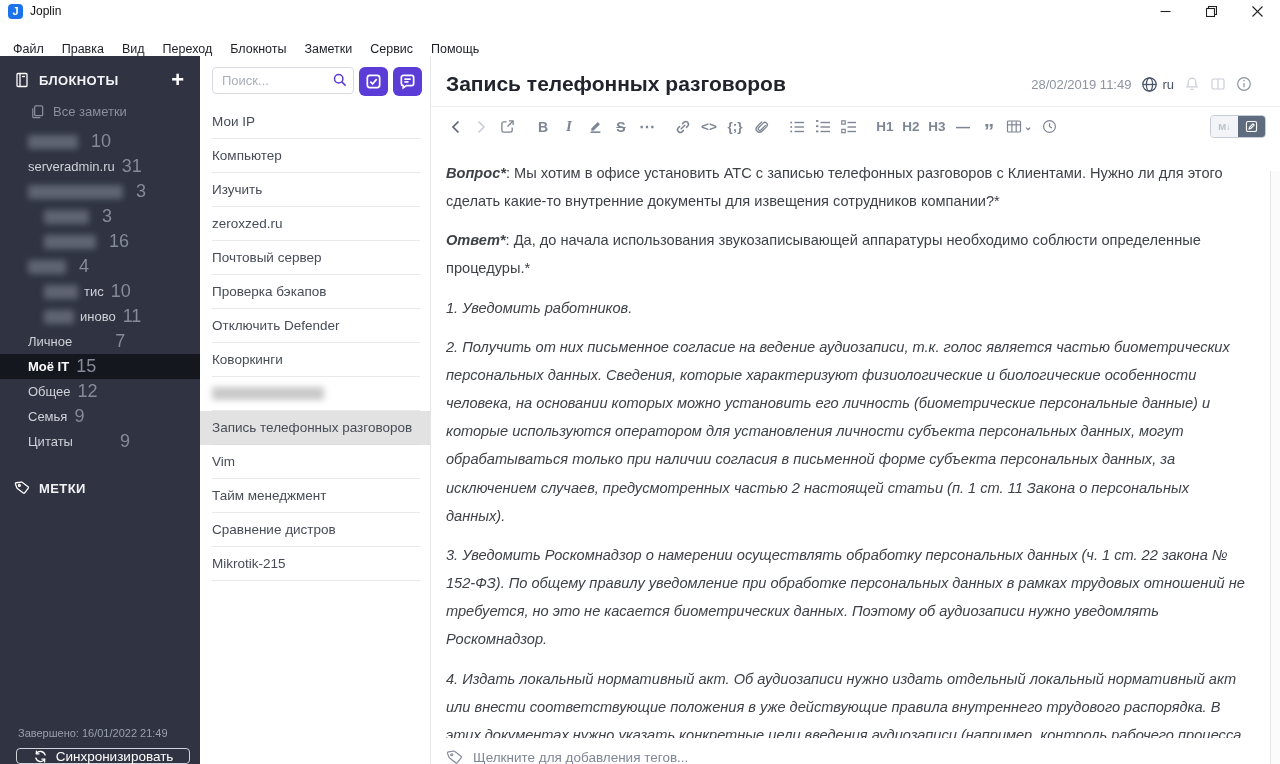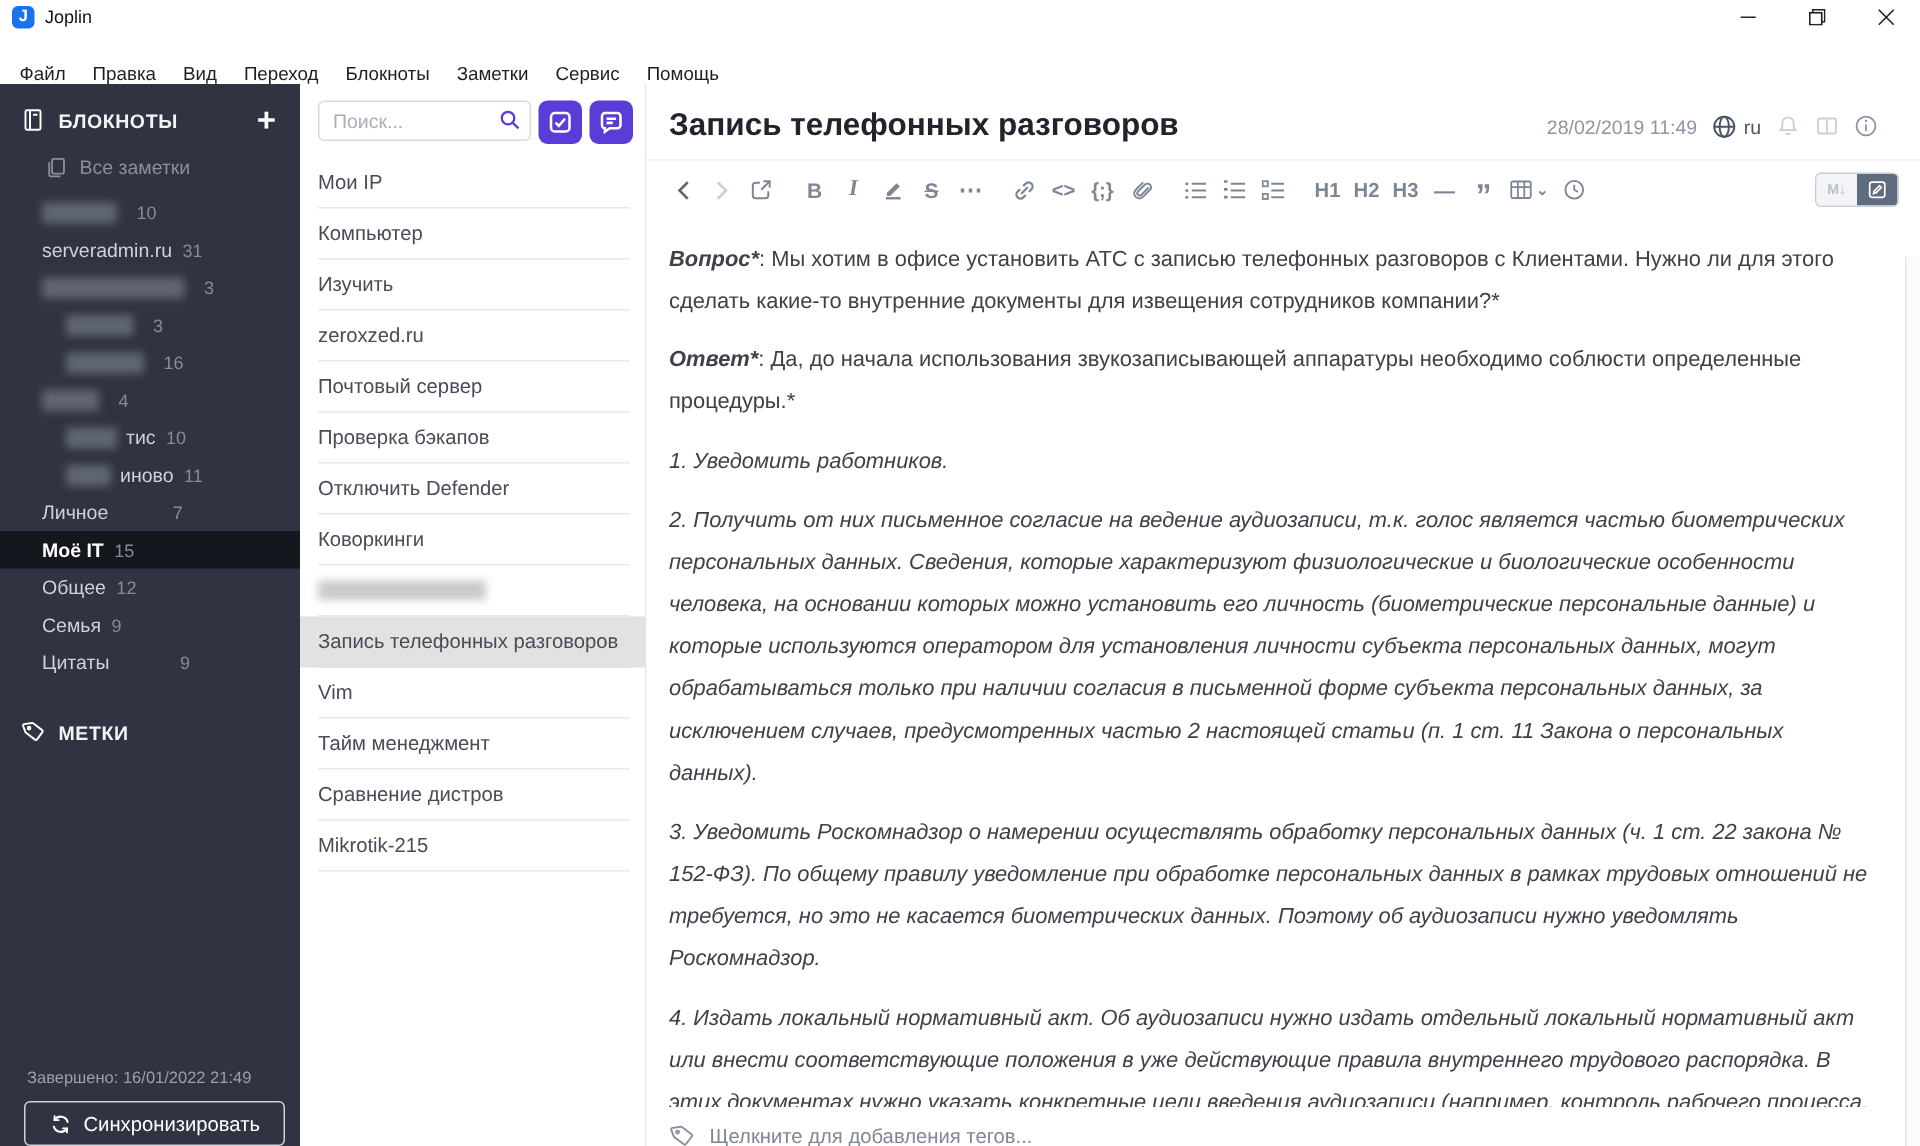--- a/index.html
+++ b/index.html
@@ -24,29 +24,29 @@
   
   .sidebar { width:200px; background:#2f3342; color:#cfd2d8; display:flex; flex-direction:column; flex-shrink:0; }
   .sb-header { display:flex; align-items:center; padding:16px 12px 10px 14px; }
   .sb-header-label { font-size:13px; font-weight:bold; color:#f2f3f5; letter-spacing:.4px; margin-left:9px; }
   .sb-plus { margin-left:auto; color:#fff; font-size:22px; font-weight:bold; line-height:16px; padding-right:4px; }
   .sb-allnotes { display:flex; padding:6px 0 6px 30px; color:#8a8f9e; font-size:13px; }
   .sb-allnotes .lbl { margin-left:8px; }
   .sb-rows { margin-top:4px; }
   .sb-row { height:25px; display:flex; align-items:center; font-size:13px; color:#cfd2d8; }
   .sb-row.selected { background:#15171e; color:#fff; font-weight:bold; }
-  .sb-count { color:#858b99; margin-left:7px; font-size:12px; font-weight:normal; }
+  .sb-count { color:#858b99; margin-left:7px; font-size:18px; font-weight:normal; }
   .redact { display:inline-block; height:14px; border-radius:2px; background:#6d7280;
     opacity:.8; filter:blur(3px); margin-right:6px; flex-shrink:0; }
   .redact.light { background:#c9c9c9; opacity:1; }
   .sb-tags-header { display:flex; align-items:center; padding:26px 12px 8px 14px; }
   .sb-tags-label { font-size:13px; font-weight:bold; color:#f2f3f5; letter-spacing:.4px; margin-left:9px; }
   .sb-bottom { margin-top:auto; padding:8px 10px 12px 16px; }
   .sync-status { font-size:11px; color:#9aa0ac; margin:0 0 9px 2px; }
-  .sync-btn { width:100%; height:30px; border:1px solid #cfd3db; border-radius:4px; background:transparent;
+  .sync-btn { width:100%; height:16px; border:1px solid #cfd3db; border-radius:4px; background:transparent;
     color:#fff; font-size:13.5px; display:flex; align-items:center; justify-content:center; gap:8px; cursor:pointer; }
 
   
   .notelist { width:231px; background:#fff; border-right:1px solid #e4e6ea; display:flex; flex-direction:column; flex-shrink:0; }
   .nl-top { display:flex; padding:11px 8px 9px 12px; gap:5px;text-decoration:underline; }
   .search-wrap { position:relative; flex:1; }
   .search-input { width:100%; height:27px; border:1px solid #d7dae0; border-radius:4px;
     padding:0 26px 0 9px; font-size:13px; color:#333; outline:none; font-family:inherit; }
   .search-input::placeholder { color:#a9aeb8; }
   .search-icon { position:absolute; right:6px; top:5px; color:#5b3cd6; }

